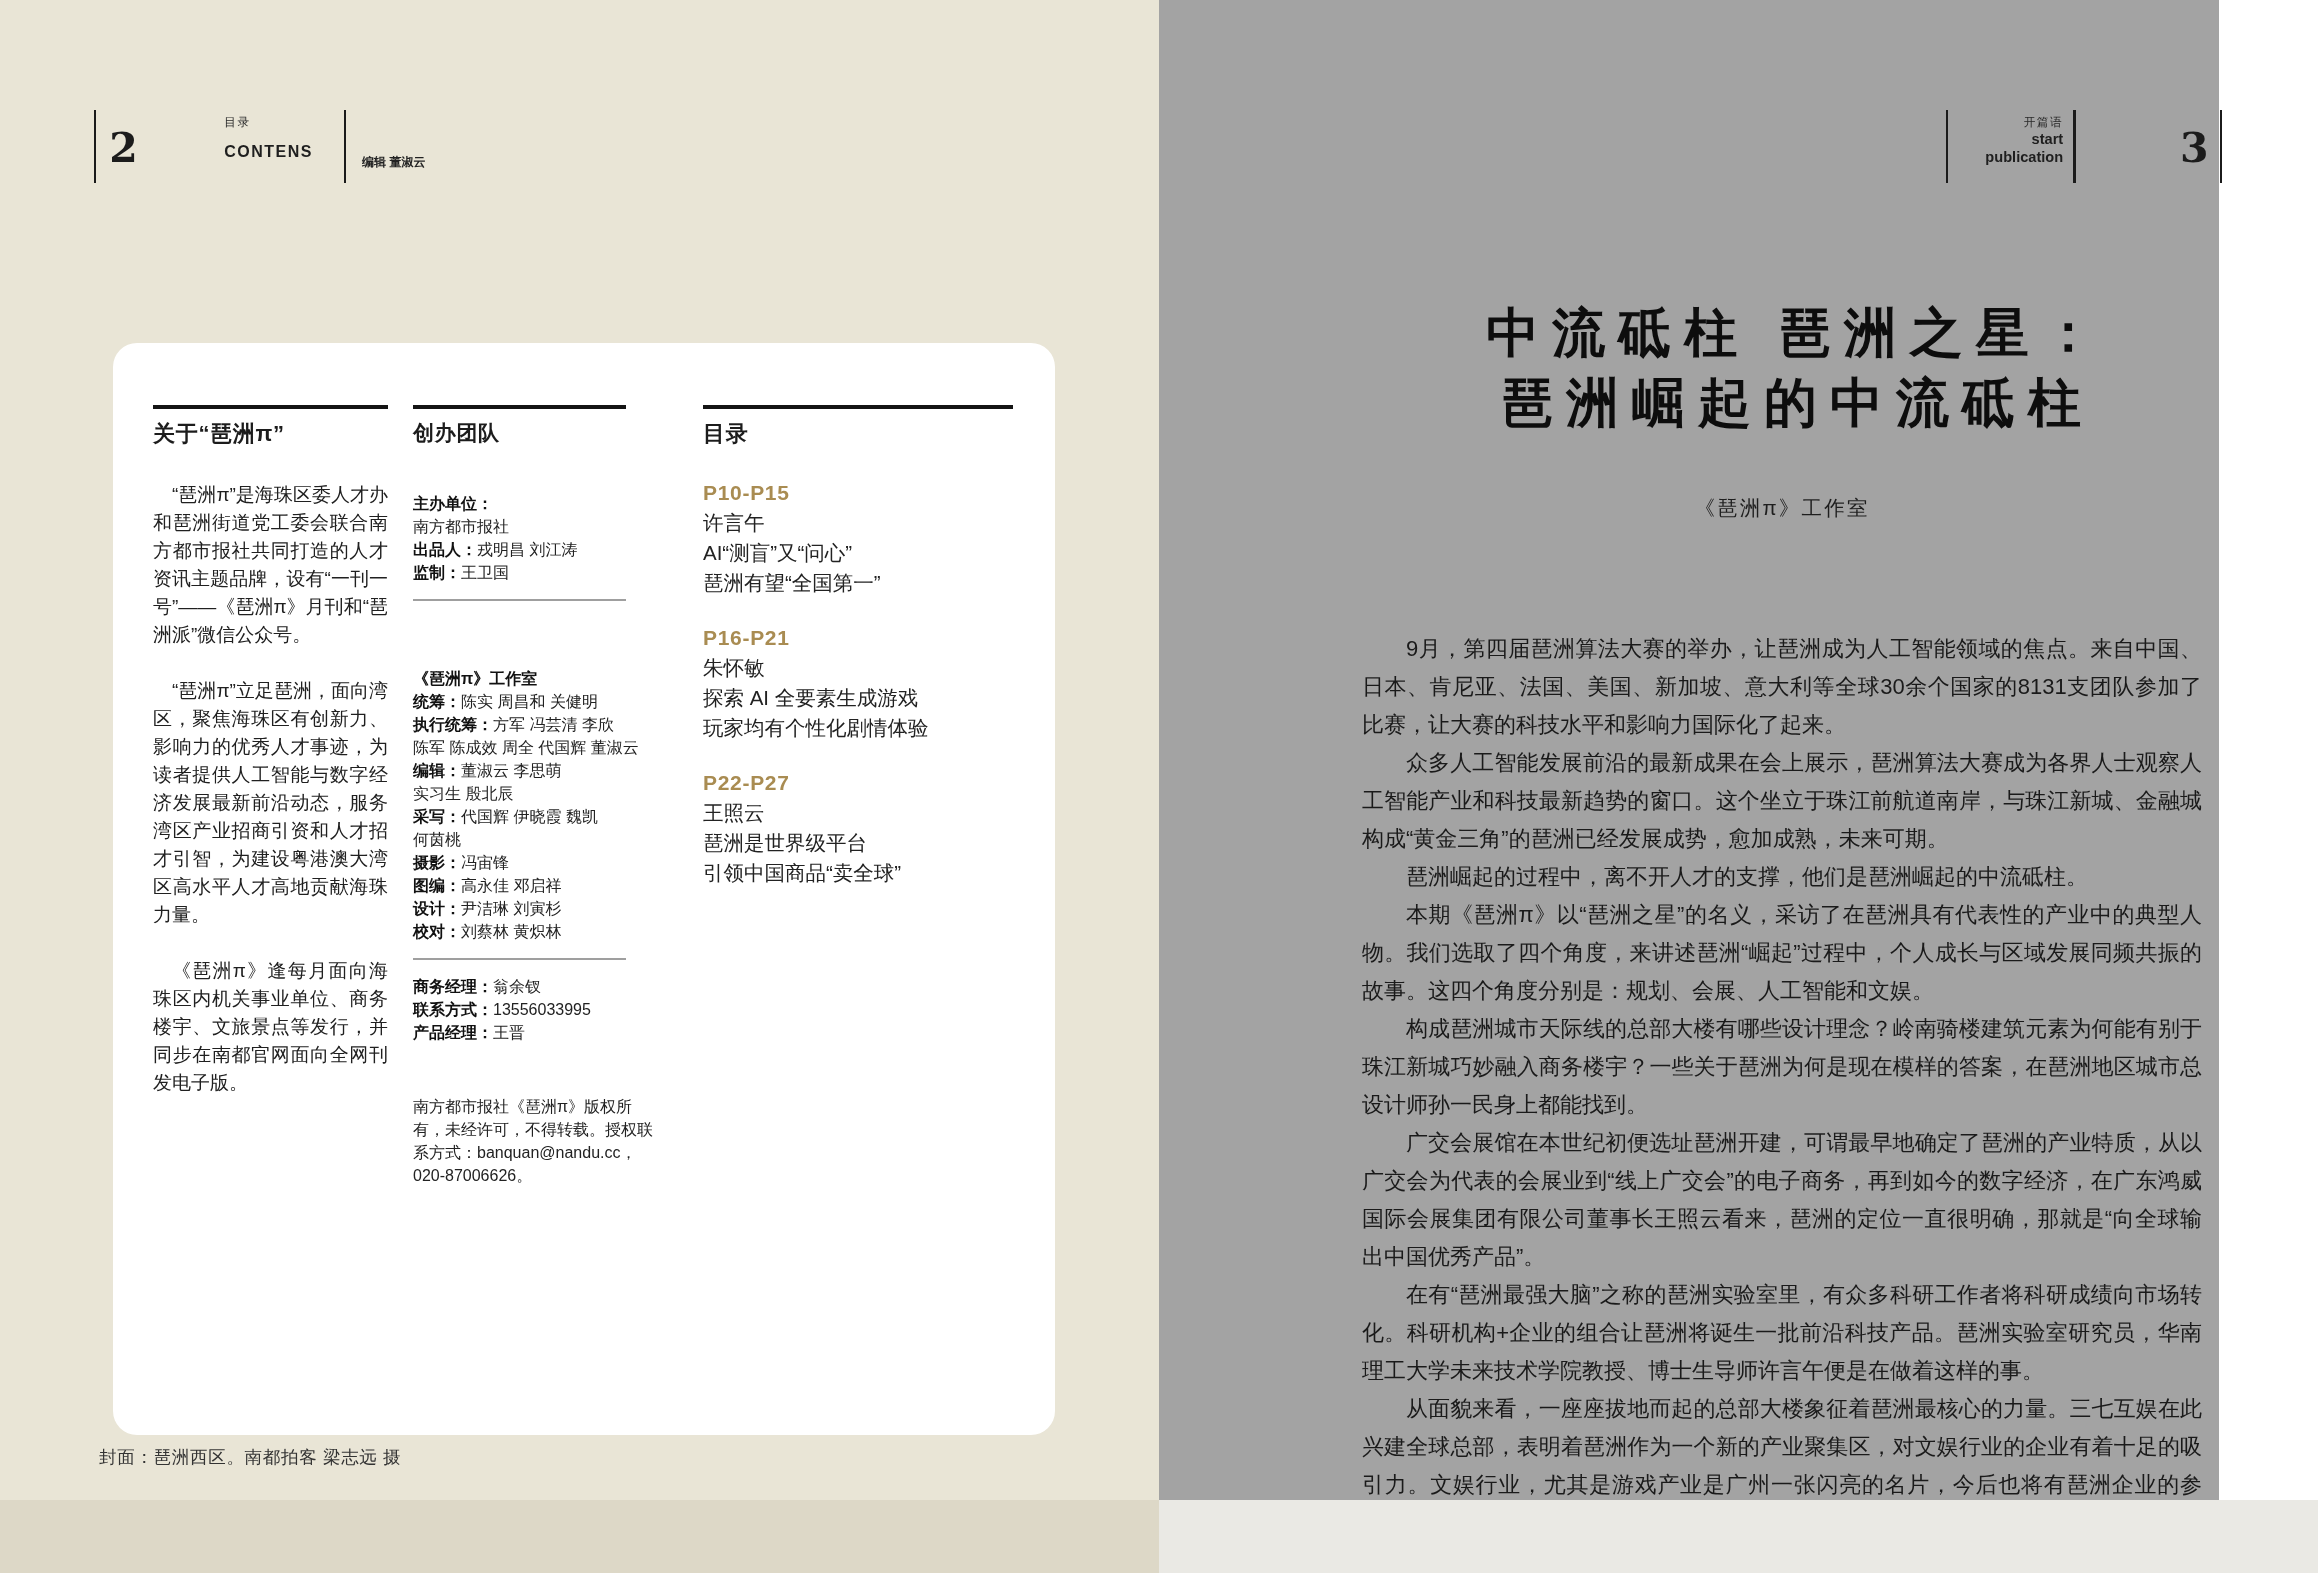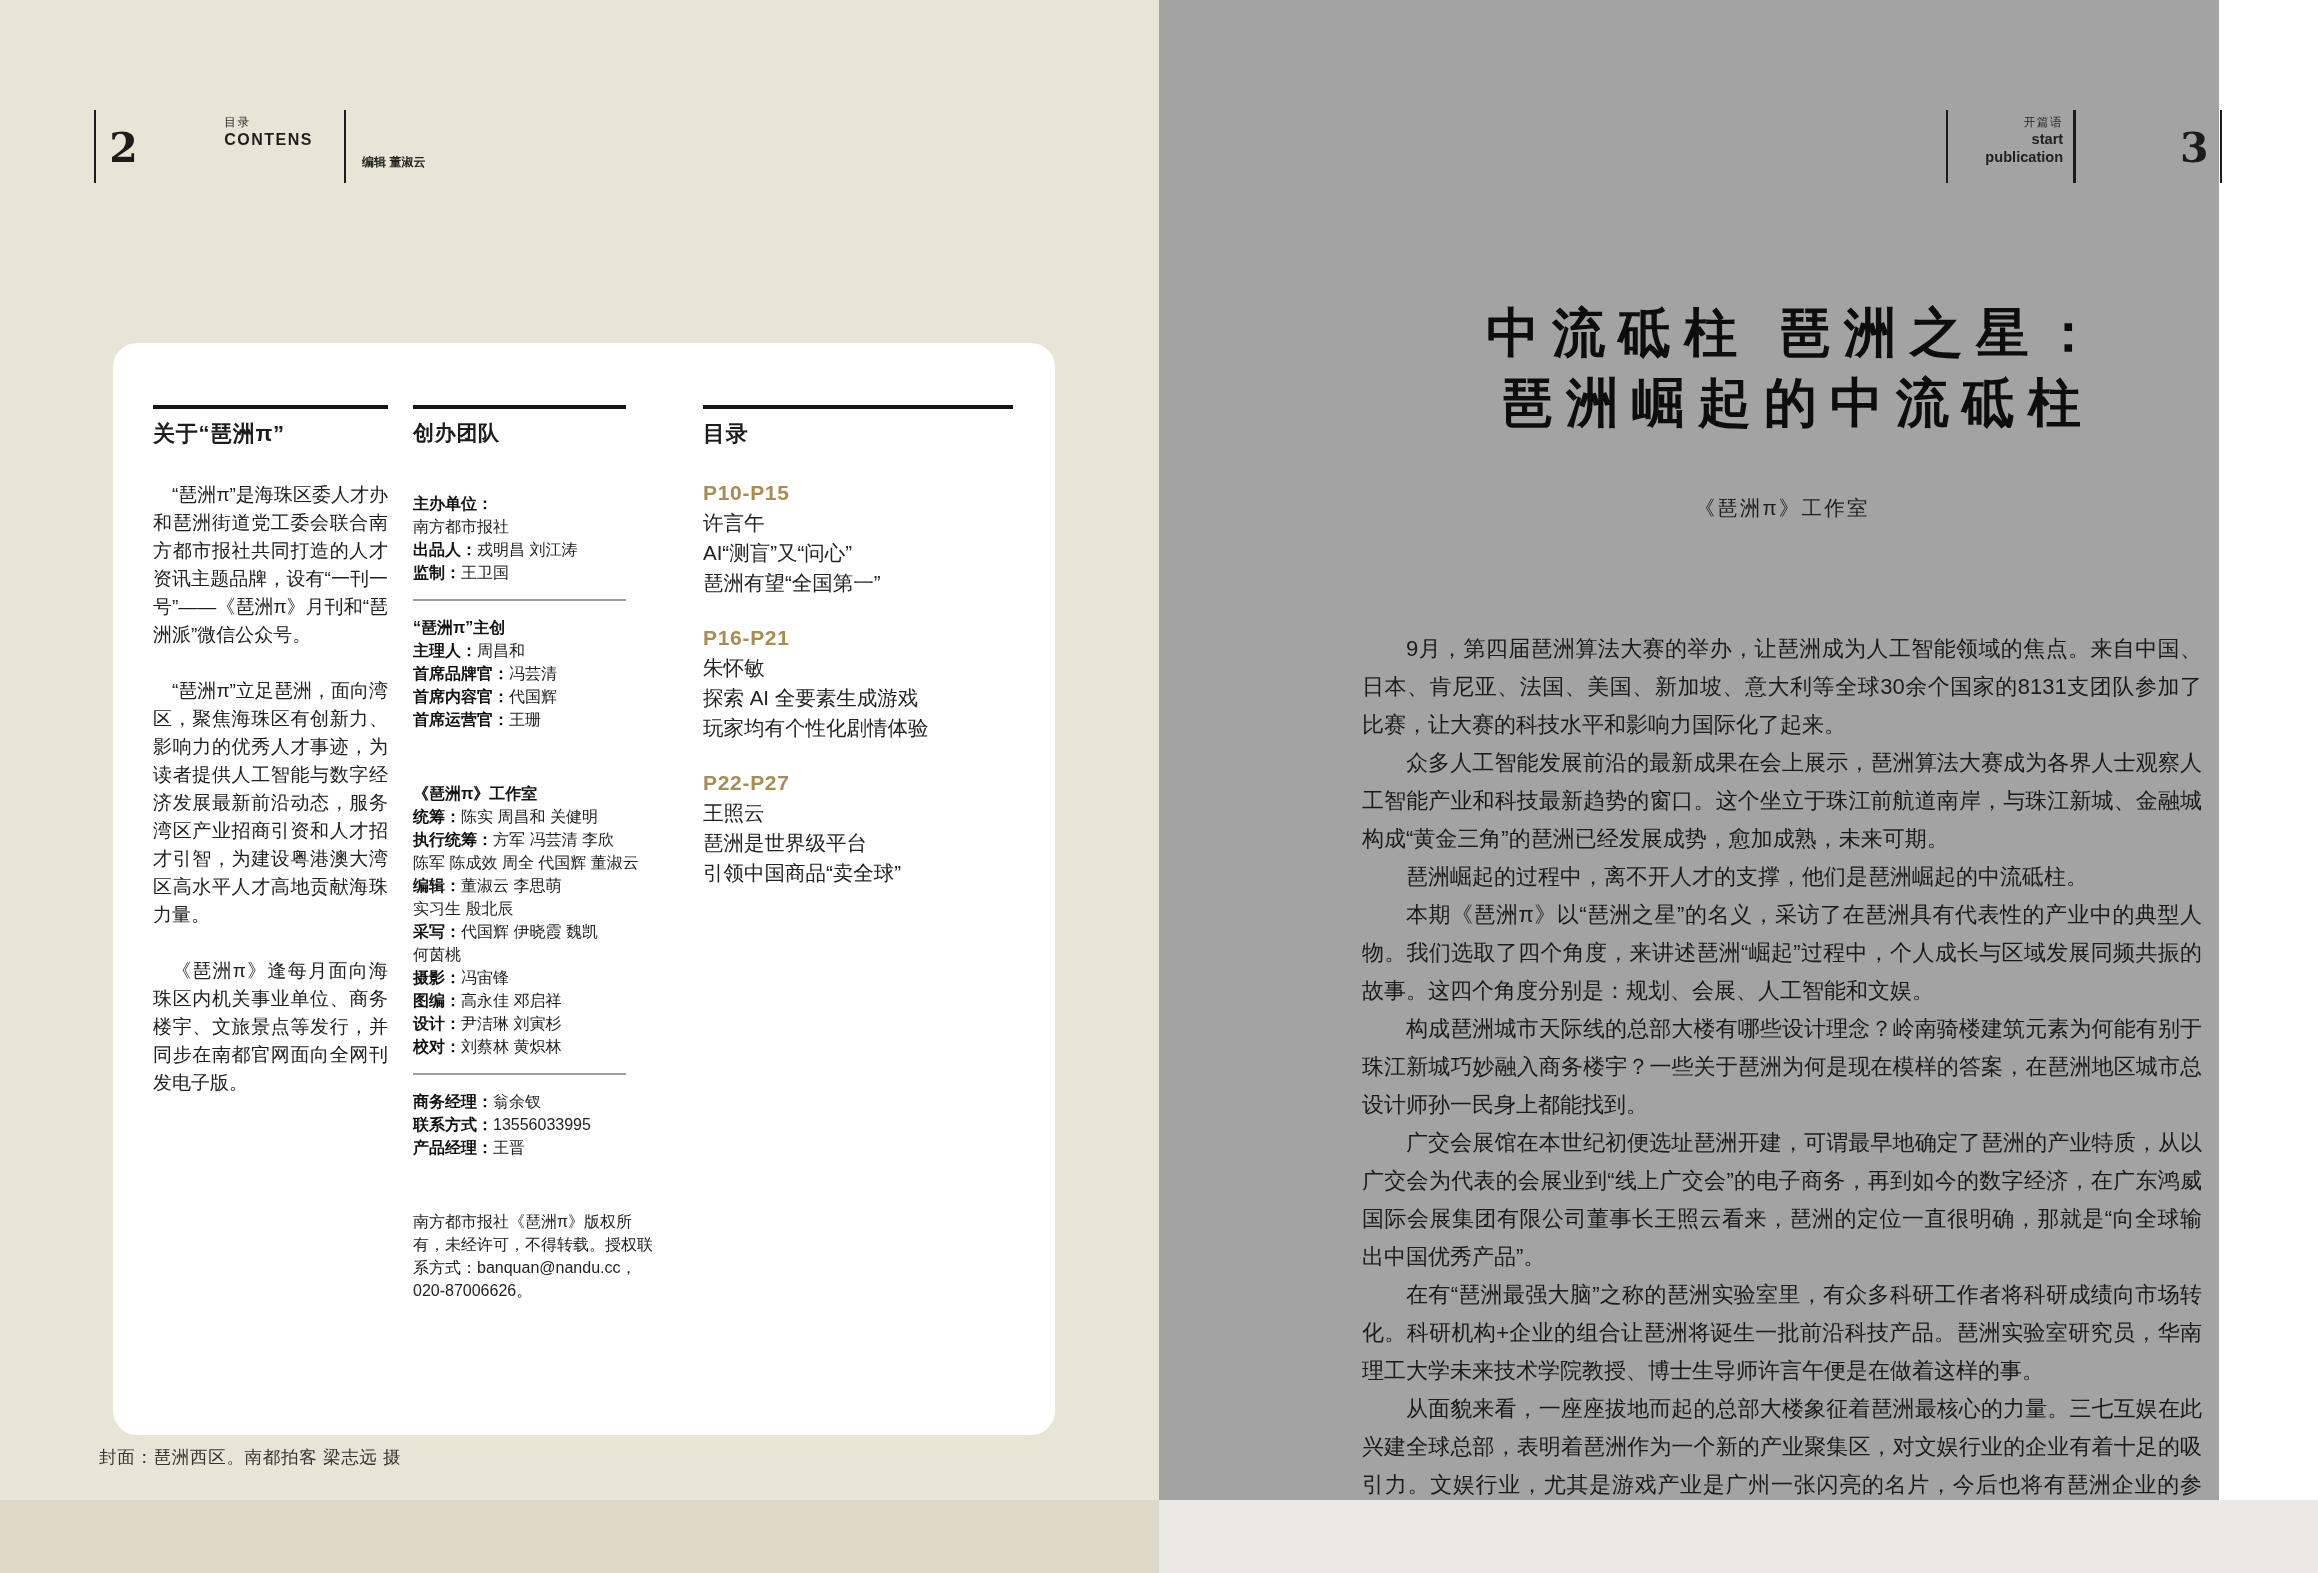--- a/index.html
+++ b/index.html
@@ -20,21 +20,21 @@
   .vbar { width:2.2px; height:73px; background:#1b1b1b; flex:0 0 auto; }
   .pagenum {
     font-family:"DejaVu Serif","Liberation Serif",serif; font-weight:bold;
     font-size:41px; line-height:76px; padding-left:13px; width:51px;
   }
   .pagenum-right { width:133px; text-align:right; padding:0 11.7px 0 0; }
   .hdr-spacer-a { width:64px; }
   .hdr-spacer-b { width:31px; }
   .hdr-label { padding-top:4.4px; }
   .hdr-label .cn { font-size:11.7px; line-height:16px; color:#2a2a2a; letter-spacing:1.5px; }
-  .hdr-label .en { font-size:16px; line-height:19px; font-weight:bold; letter-spacing:1.5px; color:#1f1f1f; }
+  .hdr-label .en { font-size:16px; line-height:19px; font-weight:bold; letter-spacing:1.5px; color:#1f1f1f;margin-top:12px; }
   .hdr-label-right { width:115px; text-align:right; padding:2.9px 10.2px 0 0; }
   .hdr-label-right .cn { font-size:11.7px; line-height:17.5px; letter-spacing:1.5px; color:#2a2a2a; }
   .hdr-label-right .en { font-size:14.6px; line-height:18px; font-weight:bold; color:#1f1f1f; }
   .editor-credit { align-self:flex-end; padding:0 0 11.7px 16px; font-size:12px; font-weight:bold; color:#222; }
 
   
   .info-box { position:absolute; left:113px; top:343px; width:942px; height:1092px; background:#ffffff;border-radius:24px; }
   .col { position:absolute; top:62px; }
   .col1 { left:40px;  width:235px; }
   .col2 { left:300px; width:213px; }
@@ -108,27 +108,20 @@
         <div class="col-rule"></div>
         <div class="col-heading">创办团队</div>
         <div>
             <div class="team-section">
               <div class="team-line"><span class="lbl">主办单位：</span></div>
               <div class="team-line"><span>南方都市报社</span></div>
               <div class="team-line"><span class="lbl">出品人：</span><span>戎明昌 刘江涛</span></div>
               <div class="team-line"><span class="lbl">监制：</span><span>王卫国</span></div>
             </div>
             <div class="thin-rule"></div>
-            <div class="team-section">
-              <div class="team-line"><span class="lbl">“琶洲π”主创</span></div>
-              <div class="team-line"><span class="lbl">主理人：</span><span>周昌和</span></div>
-              <div class="team-line"><span class="lbl">首席品牌官：</span><span>冯芸清</span></div>
-              <div class="team-line"><span class="lbl">首席内容官：</span><span>代国辉</span></div>
-              <div class="team-line"><span class="lbl">首席运营官：</span><span>王珊</span></div>
-            </div>
             <div class="sec-gap"></div>
             <div class="team-section">
               <div class="team-line"><span class="lbl">《琶洲π》工作室</span></div>
               <div class="team-line"><span class="lbl">统筹：</span><span>陈实 周昌和 关健明</span></div>
               <div class="team-line"><span class="lbl">执行统筹：</span><span>方军 冯芸清 李欣</span></div>
               <div class="team-line"><span>陈军 陈成效 周全 代国辉 董淑云</span></div>
               <div class="team-line"><span class="lbl">编辑：</span><span>董淑云 李思萌</span></div>
               <div class="team-line"><span>实习生 殷北辰</span></div>
               <div class="team-line"><span class="lbl">采写：</span><span>代国辉 伊晓霞 魏凯</span></div>
               <div class="team-line"><span>何茵桃</span></div>

